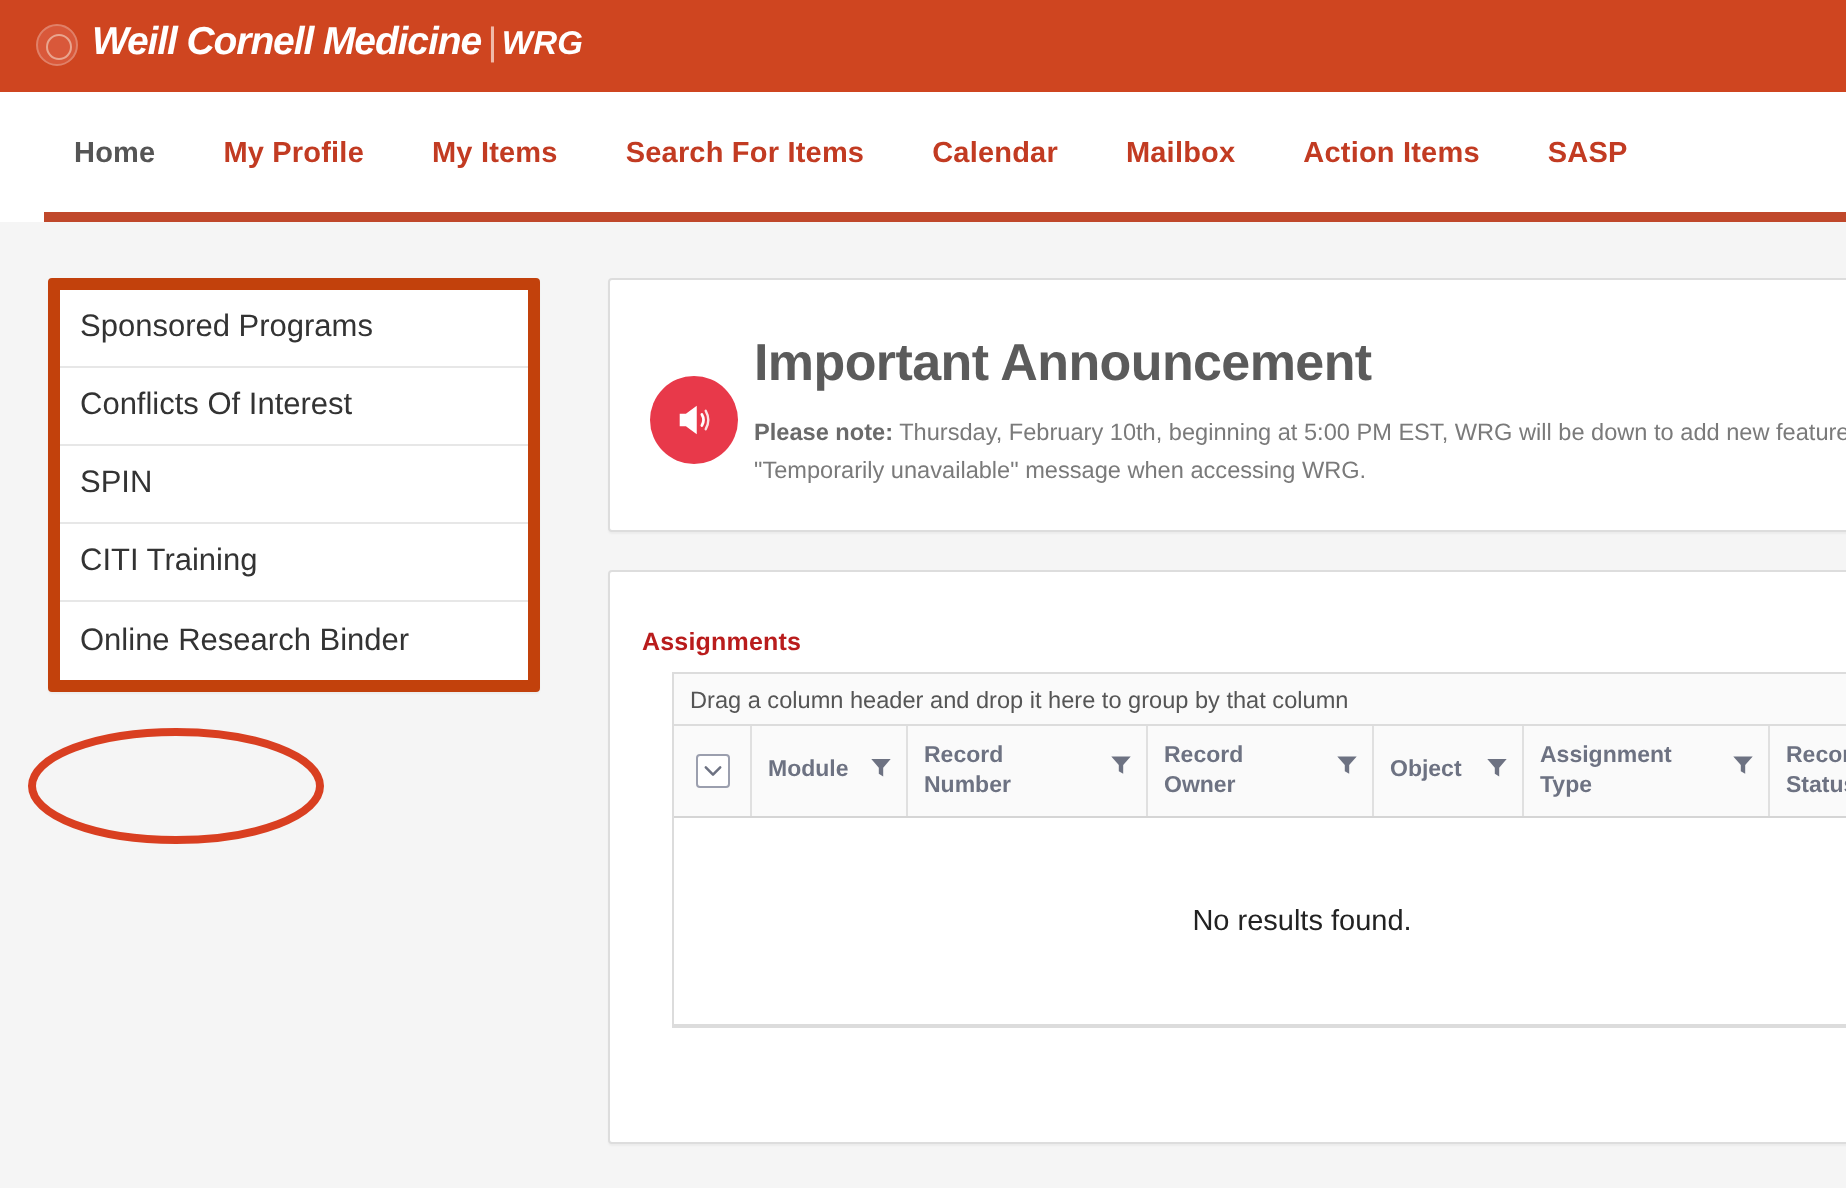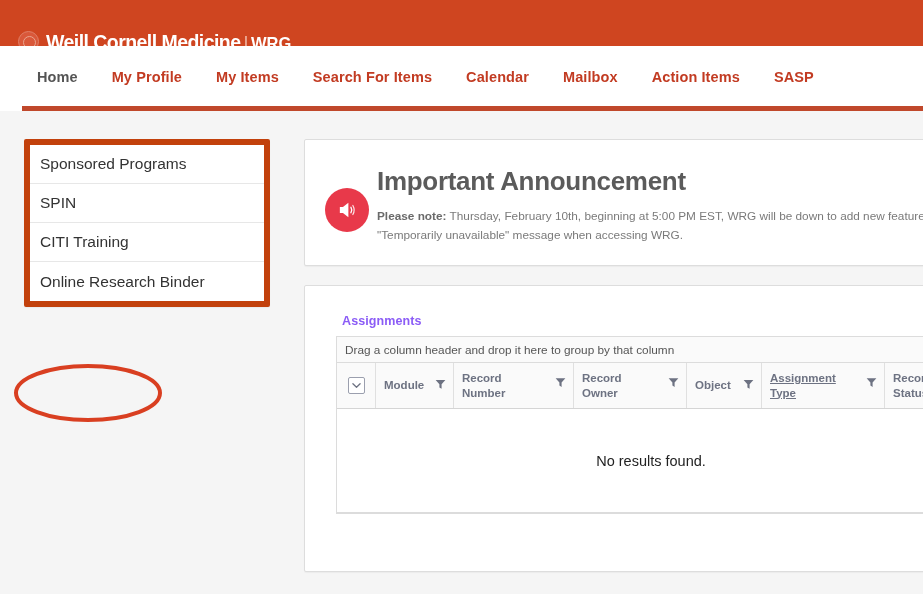--- a/index.html
+++ b/index.html
@@ -17,23 +17,24 @@
     background: #f6f6f6;
   }
 
   
   .brandbar {
     position: absolute; left: 0; top: 0;
     width: 923px; height: 46px;
     background: #cf4520;
   }
   .brand-lockup {
-    position: absolute; left: 18px; top: 22px;
-    display: flex; align-items: flex-end; gap: 7px;
+    position: absolute; left: 18px; top: 12px;
+    display: flex; align-items: flex-start; gap: 7px;
     height: 30px;
+    font-style: italic;
   }
   .seal {
     width: 21px; height: 21px; border-radius: 50%;
     background: #d9583a;
     border: 1px solid #e08068;
     position: relative;
     flex: 0 0 auto;
   }
   .seal::after {
     content: "";
@@ -168,24 +169,24 @@
   }
   .announce-line2 { white-space: nowrap; }
 
   
   .assign {
     margin-top: 19px;
     height: 287px;
     position: relative;
   }
   .assign-title {
-    position: absolute; left: 37px; top: 28px;
+    position: absolute; left: 16px; top: 28px;
     font-size: 12.5px;
     font-weight: bold;
-    color: #8b5cf6;
+    color: #b91c1c;
     letter-spacing: 0.1px;
   }
   .grid {
     position: absolute; left: 31px; top: 50px;
     width: 629px;
     border: 1px solid #dcdcdc;
     border-right: none;
     background: #ffffff;
   }
   .grid-groupbar {
@@ -215,21 +216,21 @@
     line-height: 1.25;
     cursor: pointer;
     flex: 0 0 auto;
     background: #fafafa;
   }
   .th-check { width: 39px; justify-content: center; padding: 0; }
   .th-module { width: 78px; }
   .th-recnum { width: 120px; }
   .th-recown { width: 113px; }
   .th-object { width: 75px; }
-  .th-asstype { width: 123px; text-decoration: underline; }
+  .th-asstype { width: 123px; }
   .th-recstat { width: 95px; border-right: none; }
   .th-label { display: inline-block; }
   .funnel {
     position: absolute; right: 7px; top: 50%;
     transform: translateY(-50%);
   }
   .th-module .funnel, .th-object .funnel { top: 50%; }
   .th-recnum .funnel, .th-recown .funnel, .th-asstype .funnel {
     top: 14px; transform: none;
   }
@@ -288,20 +289,23 @@
   </div>
   <div class="nav-underline"></div>
 
   <div class="page">
 
     <div class="sidebar">
       <div class="side-item">
         <span>Sponsored Programs</span>
       </div>
       <div class="side-item">
+        <span>Conflicts Of Interest</span>
+      </div>
+      <div class="side-item">
         <span>SPIN</span>
       </div>
       <div class="side-item">
         <span>CITI Training</span>
       </div>
       <div class="side-item">
         <span>Online Research Binder</span>
       </div>
     </div>
 

